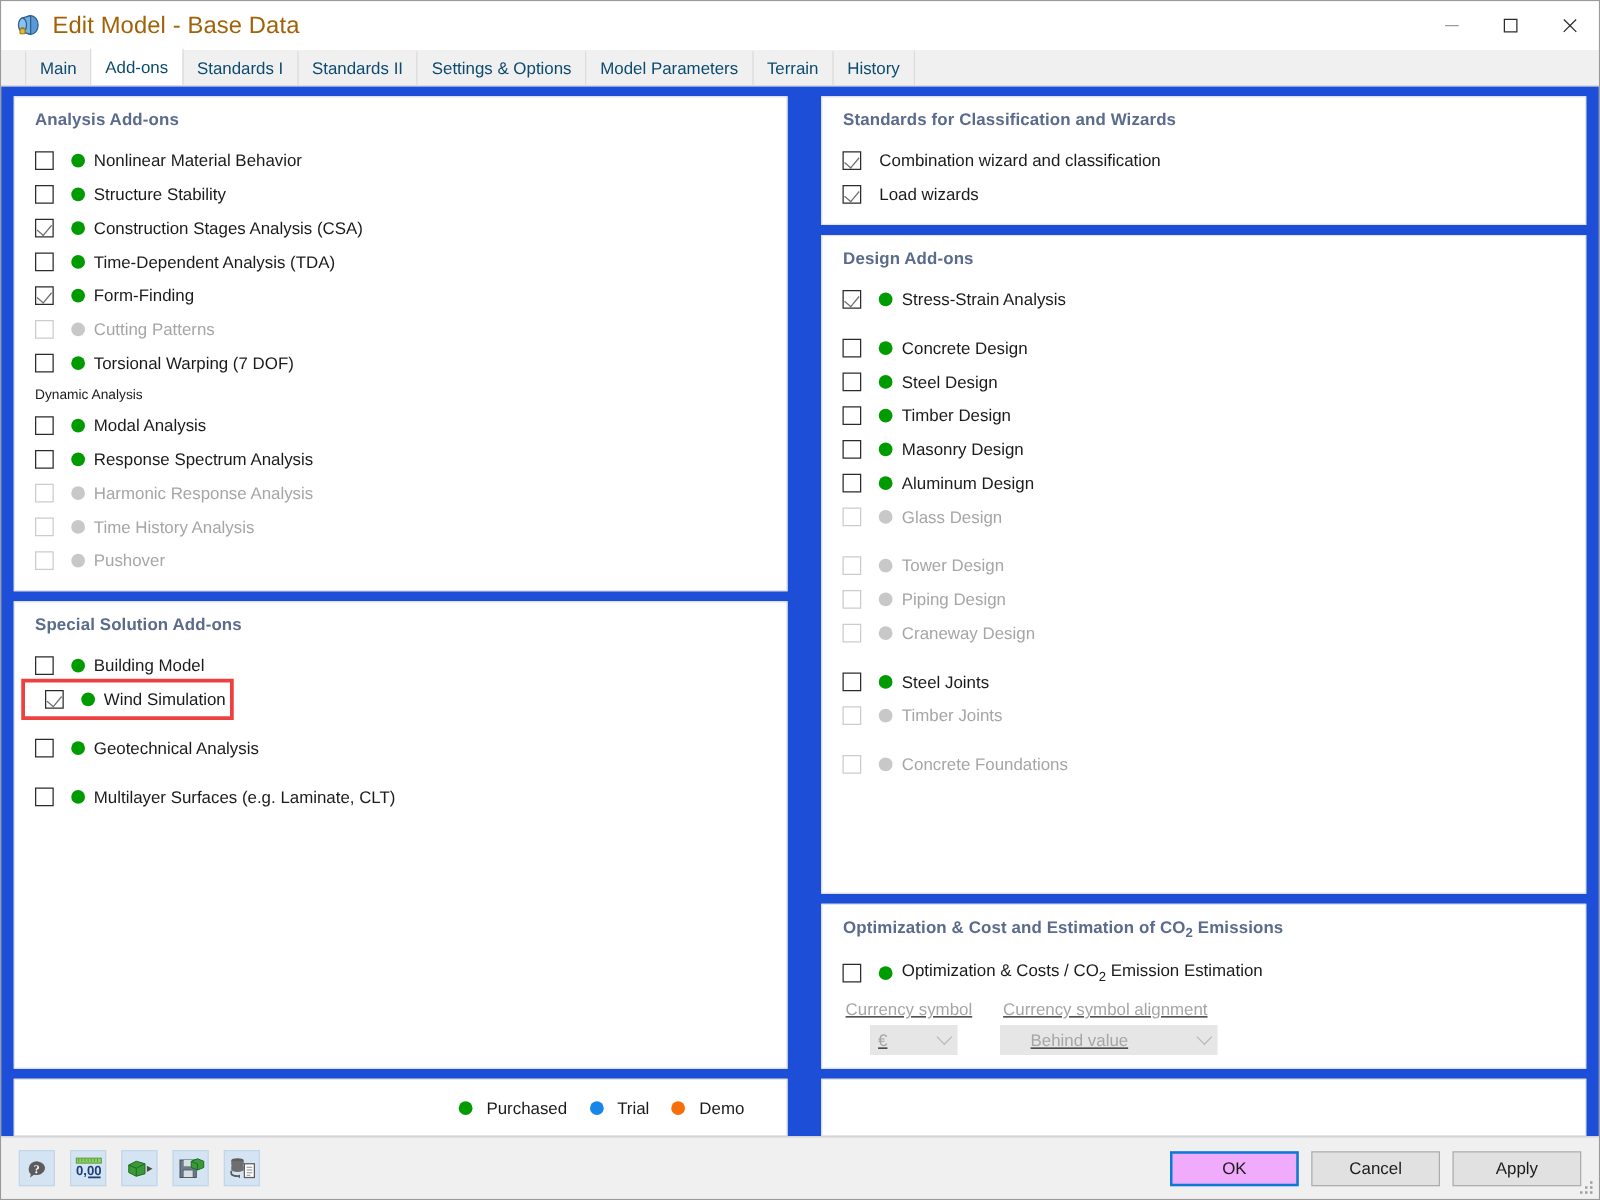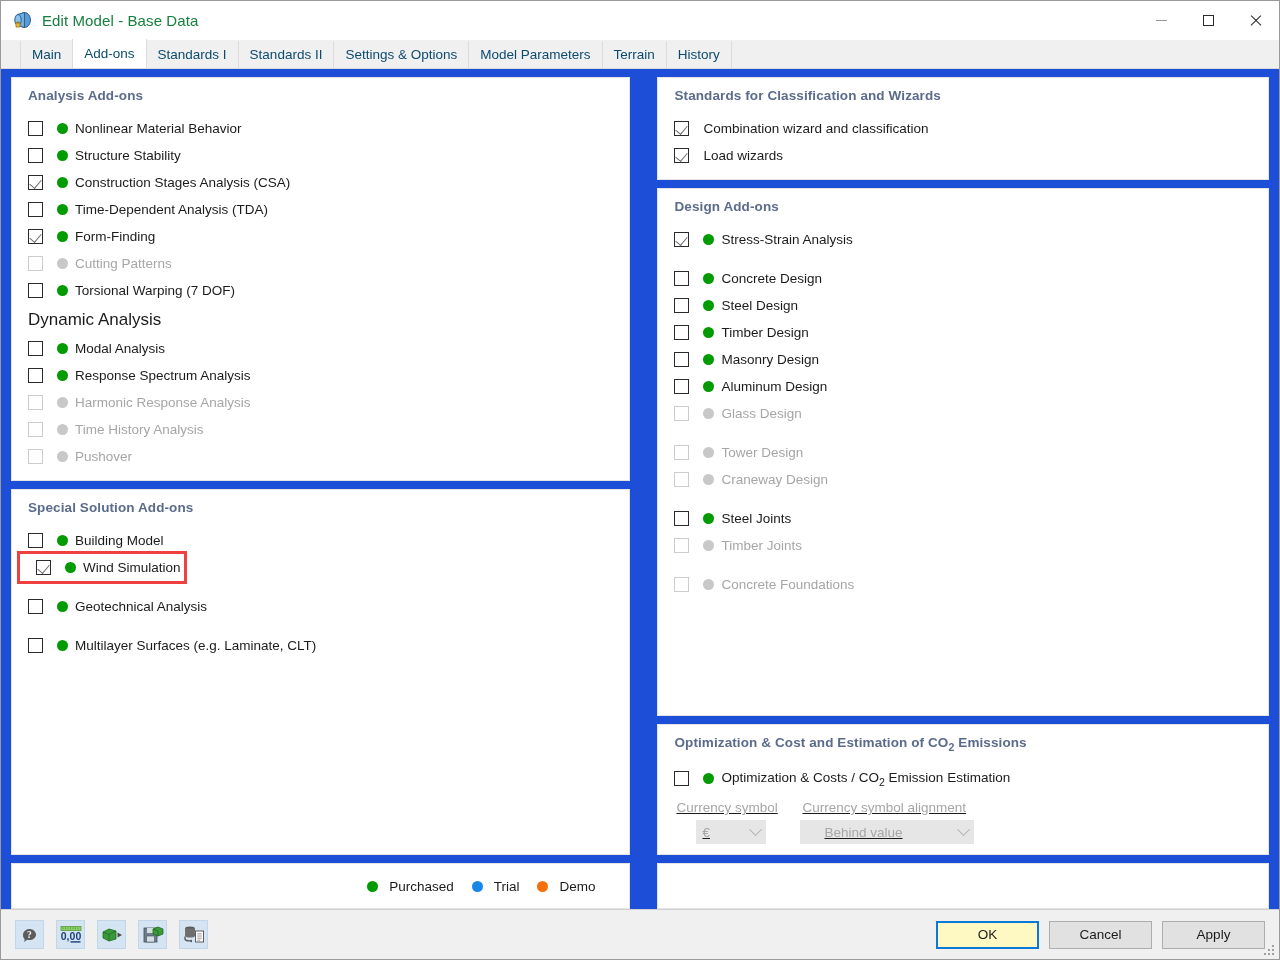--- a/index.html
+++ b/index.html
@@ -27,22 +27,22 @@
     background: #ffffff;
     display: flex; align-items: center;
     position: relative;
   }
   #app-icon {
     width: 22px; height: 22px;
     margin-left: 10px; margin-right: 9px;
     position: relative; flex: 0 0 auto;
   }
   #title-text {
-    font-size: 15px;
-    color: #15803d;
+    font-size: 19px;
+    color: #a16207;
     letter-spacing: .1px;
   }
   .win-btns { position: absolute; right: 0; top: 0; height: 39px; display: flex; }
   .win-btn {
     width: 47px; height: 39px;
     display: flex; align-items: center; justify-content: center;
     cursor: default;
   }
   .glyph-min { width: 11px; height: 1px; background: #9b9b9b; }
   .glyph-max { width: 11px; height: 11px; border: 1px solid #2b2b2b; }
@@ -101,21 +101,21 @@
   }
 
   .group-title {
     font-size: 13.5px;
     font-weight: bold;
     color: #5b6b8c;
     margin-bottom: 12px;
     letter-spacing: .1px;
   }
   .sub-title {
-    font-size: 17px;
+    font-size: 11px;
     color: #1b1b1b;
     margin-bottom: 5px;
     margin-top: 6px;
   }
 
   
   .crow {
     display: flex; align-items: center;
     height: 27px;
     cursor: default;
@@ -231,21 +231,21 @@
     width: 103px; height: 28px;
     background: #e1e1e1;
     border: 1px solid #adadad;
     display: flex; align-items: center; justify-content: center;
     font-size: 13.5px; color: #1b1b1b;
     margin-left: 10px;
     cursor: default;
   }
   .dlg-btn.primary {
     border: 2px solid #0a7ad4;
-    background: #fef9c3;
+    background: #f0abfc;
   }
   #grip {
     position: absolute; right: 3px; bottom: 2px;
     width: 13px; height: 13px;
   }
   #grip i {
     position: absolute; width: 2px; height: 2px; background: #a0a0a0;
   }
 </style>
 </head>
@@ -474,20 +474,25 @@
           <div class="dot gray"></div>
           <div class="clabel disabled">Glass Design</div>
         </div>
 
         <div class="crow gap-before">
           <div class="cbox disabled"></div>
           <div class="dot gray"></div>
           <div class="clabel disabled">Tower Design</div>
         </div>
 
+        <div class="crow">
+          <div class="cbox disabled"></div>
+          <div class="dot gray"></div>
+          <div class="clabel disabled">Piping Design</div>
+        </div>
 
         <div class="crow">
           <div class="cbox disabled"></div>
           <div class="dot gray"></div>
           <div class="clabel disabled">Craneway Design</div>
         </div>
 
         <div class="crow gap-before">
           <div class="cbox"></div>
           <div class="dot green"></div>

